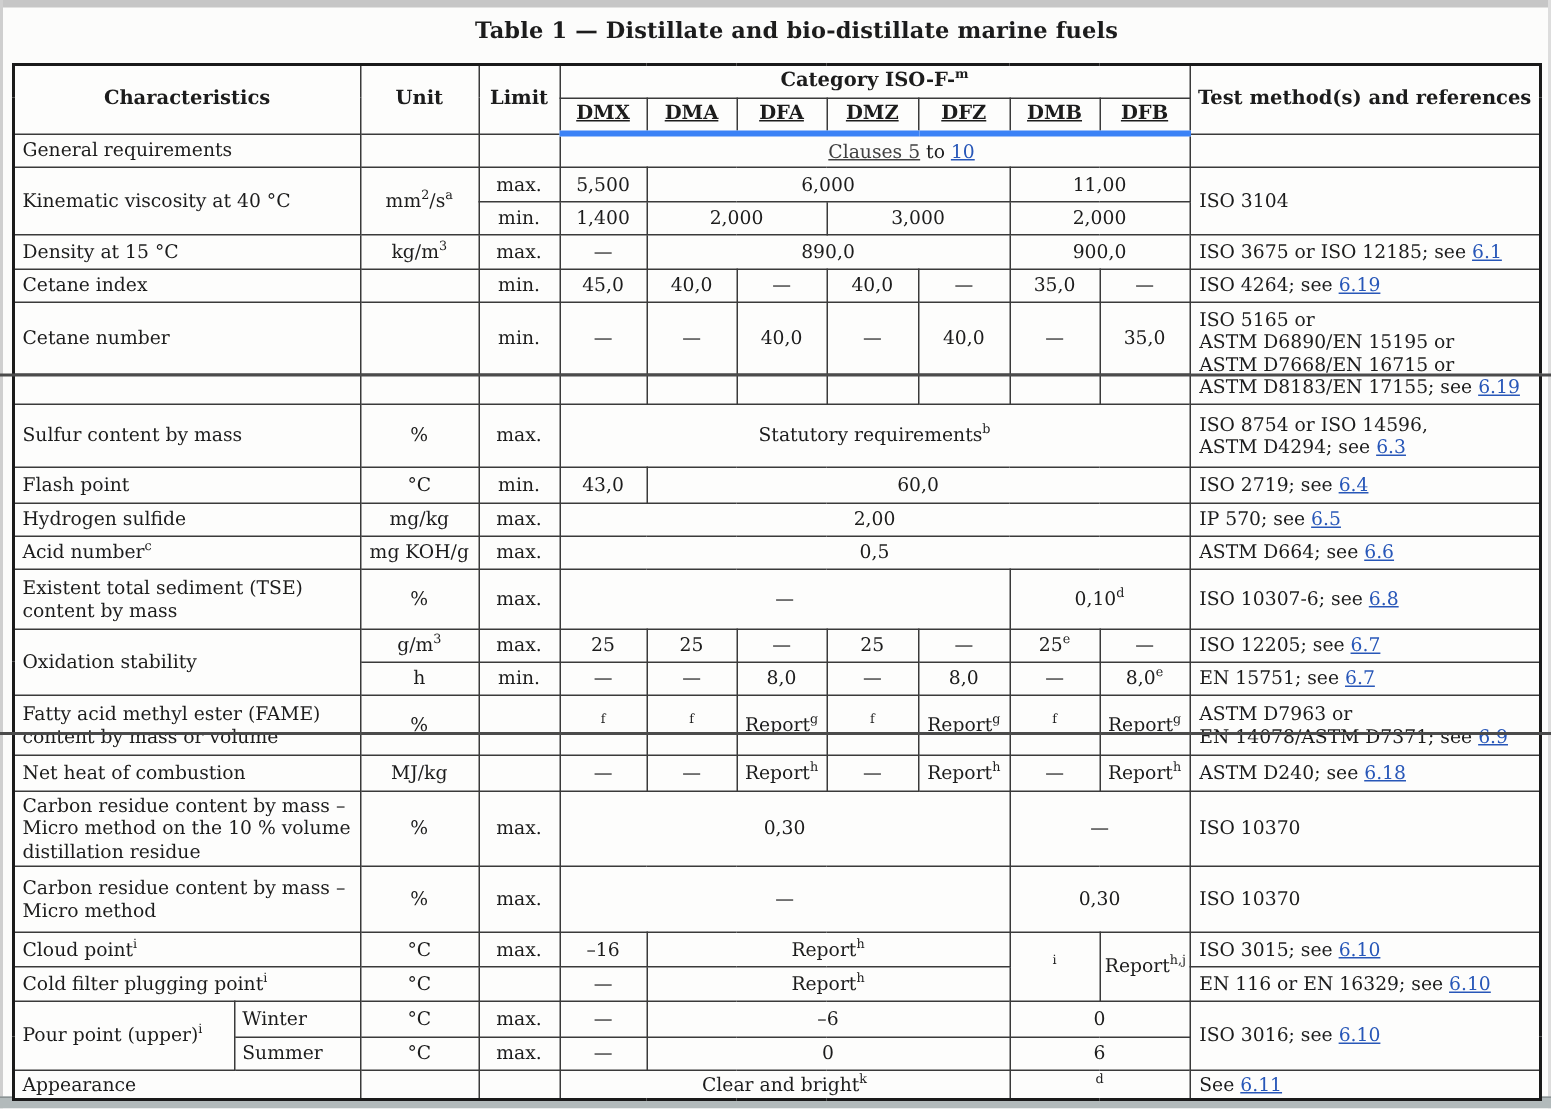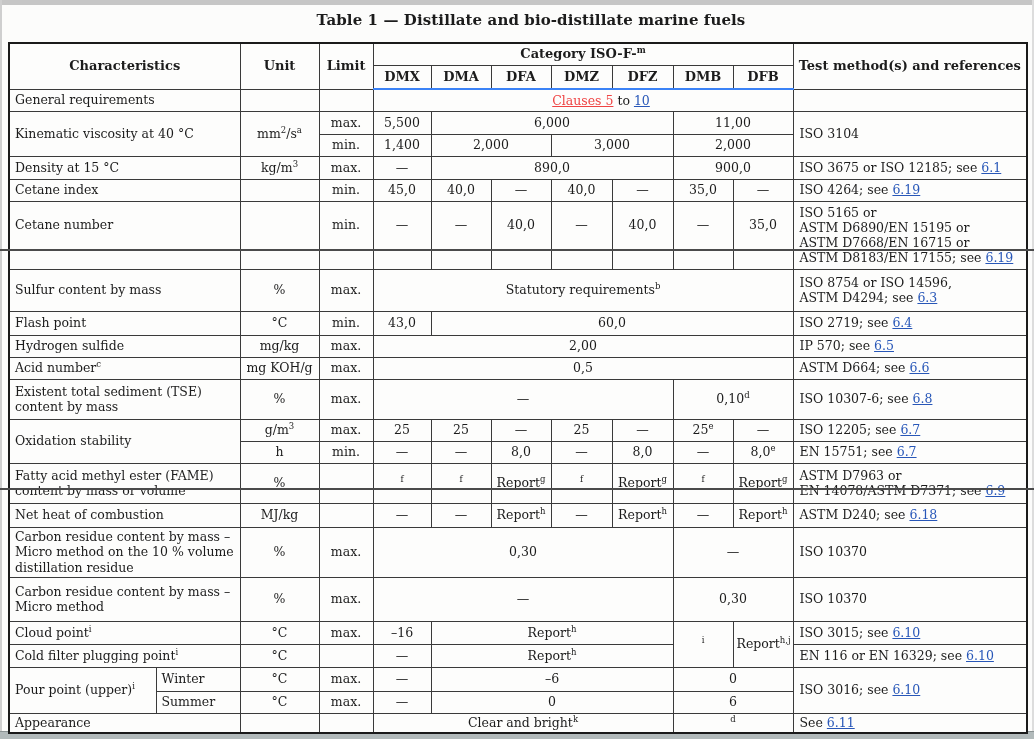--- a/index.html
+++ b/index.html
@@ -17,21 +17,21 @@
     border-collapse:collapse; table-layout:fixed;
     background:#fdfdfc; border:2px solid #1a1a1a;
   }
   .fuel td, .fuel th {
     border:1px solid #3a3a3a;
     font-size:12.5px; line-height:1.22;
     padding:1px 3px; vertical-align:middle; text-align:center;
     overflow:hidden;
   }
   .fuel th { font-weight:bold; font-size:13px; }
-  .fuel th.subth { border-bottom:2px solid #3b82f6; }
+  .fuel th.subth { border-bottom:4px solid #3b82f6;text-decoration:underline; }
   .fuel td.lbl { text-align:left; padding-left:5px; }
   .fuel td.ref { text-align:left; padding-left:6px; }
   sup { font-size:8.5px; line-height:0; }
   a.ref-link { color:#2857b8; text-decoration:underline; cursor:pointer; }
   .seam { position:absolute; left:0; width:1034px; height:2px; background:#4b4b4b; z-index:5; }
   .seam-1 { top:249px; }
   .seam-2 { top:488px; }
   .edge-top    { position:absolute; top:0; left:0; width:1034px; height:5px; background:#c6c6c6; }
   .edge-bottom { position:absolute; bottom:0; left:0; width:1034px; height:7px; background:#b2babb; border-top:1px solid #8a9293; }
   .edge-left   { position:absolute; top:0; left:0; width:2px; height:739px; background:#cfcfcf; }
@@ -76,21 +76,21 @@
         <th class="subth"><span>DFA</span></th>
         <th class="subth"><span>DMZ</span></th>
         <th class="subth"><span>DFZ</span></th>
         <th class="subth"><span>DMB</span></th>
         <th class="subth"><span>DFB</span></th>
       </tr>
       <tr style="height: 22px;">
         <td colspan="2" class="lbl"><span>General requirements</span></td>
         <td></td>
         <td></td>
-        <td colspan="7"><a class="ref-link" href="#" style="color: #ef4444; margin-left: 36px;">Clauses 5</a><span> to </span><a class="ref-link" href="#" style="color: rgb(40, 87, 184);">10</a></td>
+        <td colspan="7"><a class="ref-link" href="#" style="color: #404040; margin-left: 36px;">Clauses 5</a><span> to </span><a class="ref-link" href="#" style="color: rgb(40, 87, 184);">10</a></td>
         <td class="ref"></td>
       </tr>
       <tr style="height: 23px;">
         <td colspan="2" rowspan="2" class="lbl"><span>Kinematic viscosity at 40 °C</span></td>
         <td rowspan="2"><span>mm</span><sup>2</sup><span>/s</span><sup>a</sup></td>
         <td><span>max.</span></td>
         <td><span>5,500</span></td>
         <td colspan="4"><span>6,000</span></td>
         <td colspan="2"><span>11,00</span></td>
         <td rowspan="2" class="ref"><span>ISO 3104</span></td>

